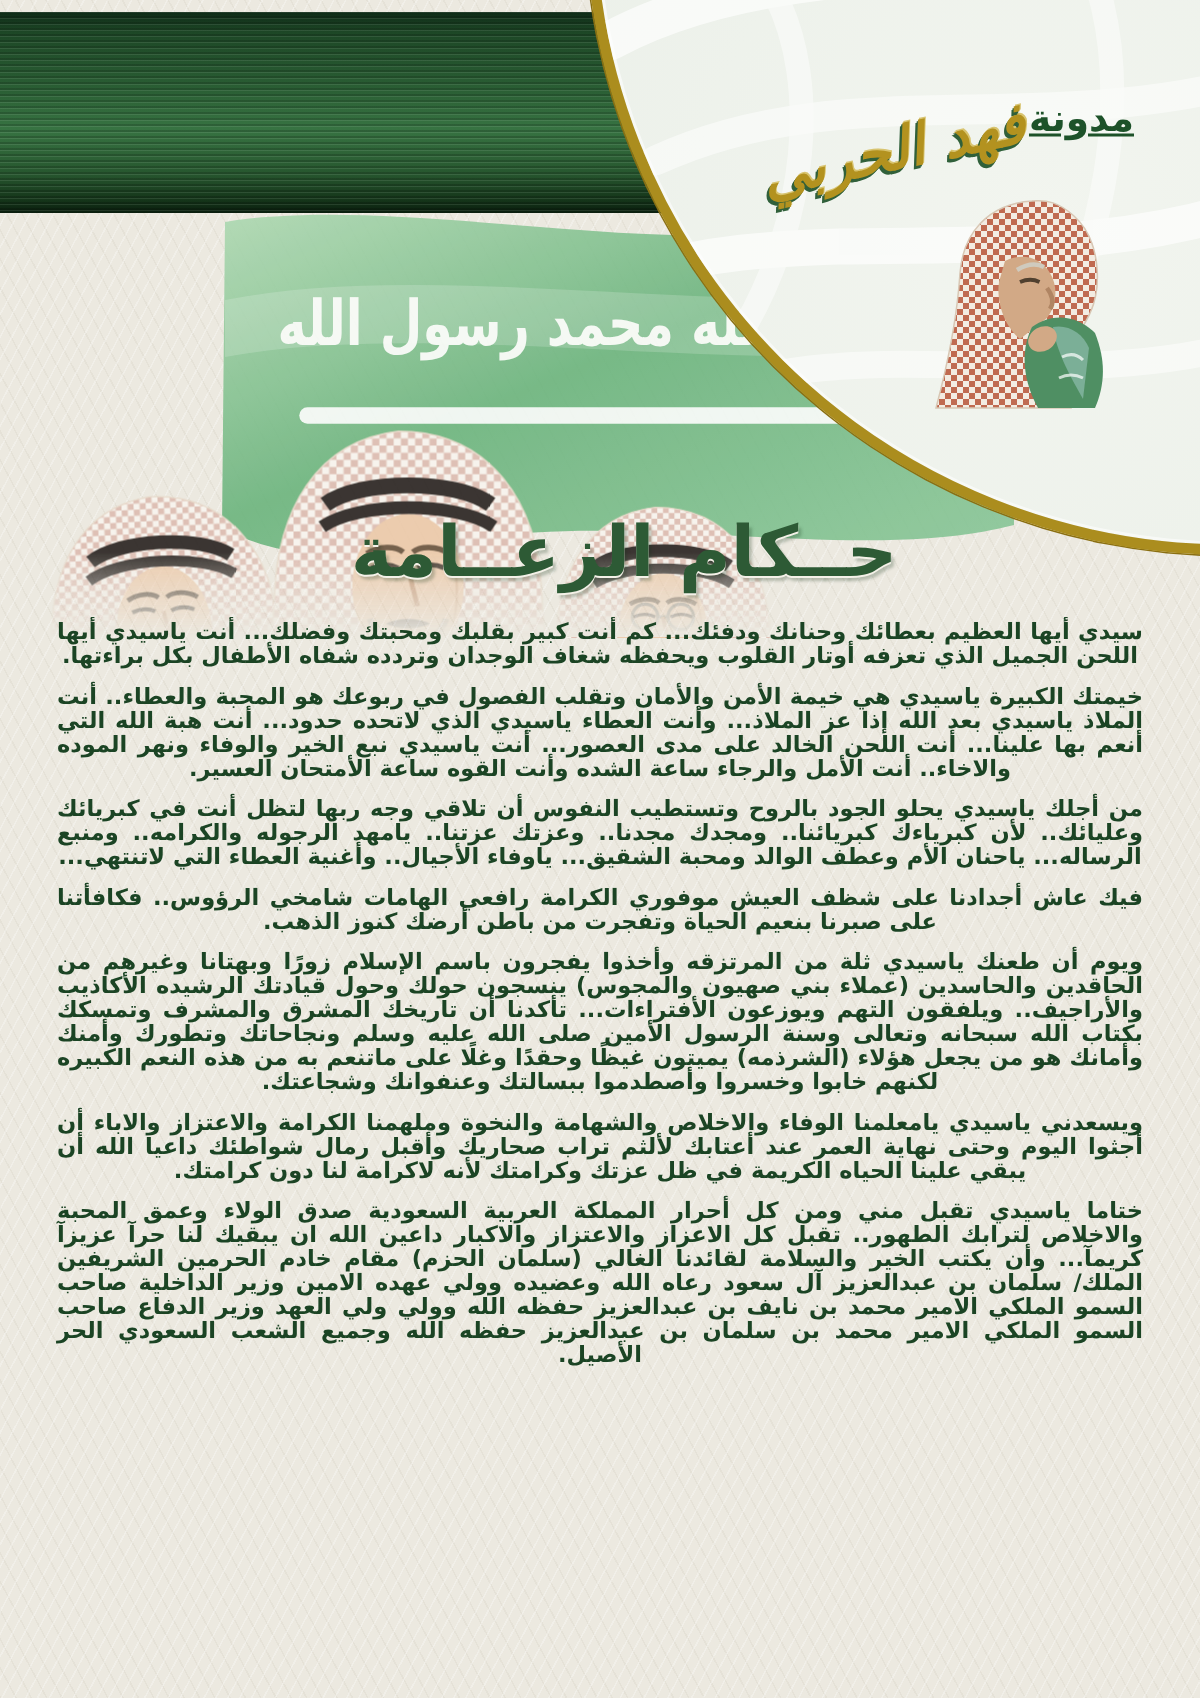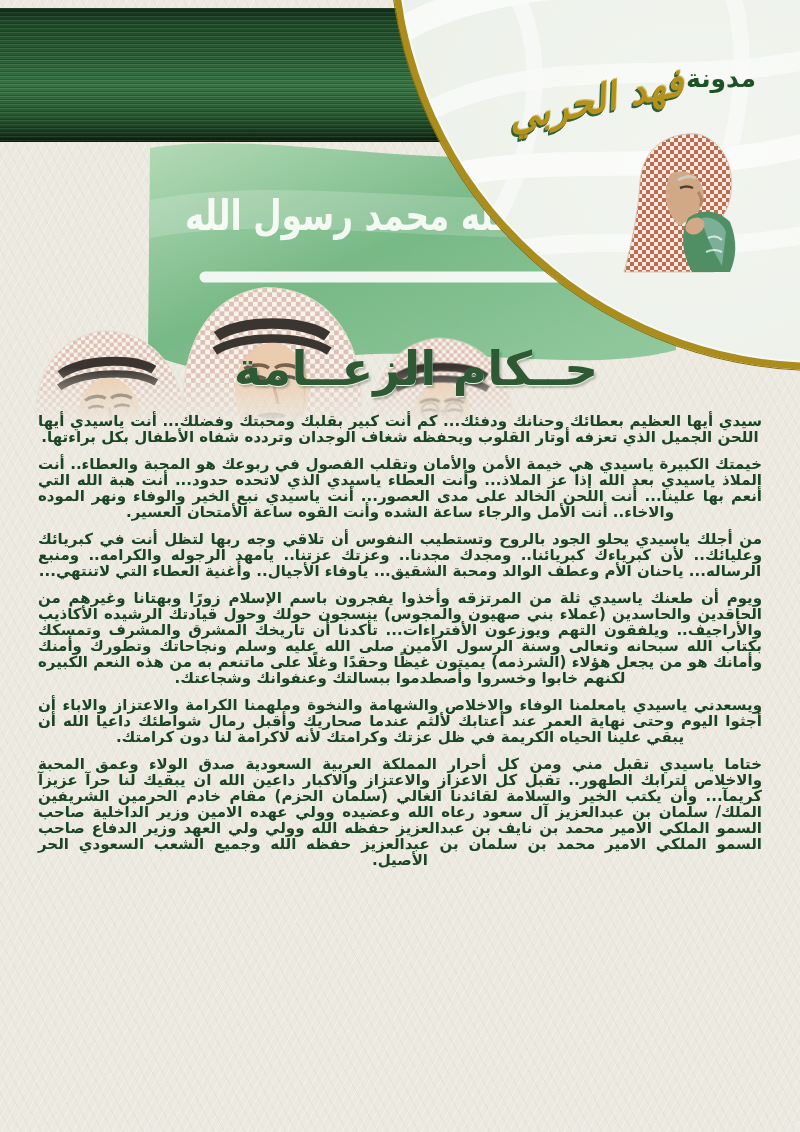--- a/index.html
+++ b/index.html
@@ -27,21 +27,21 @@
   .ellipse{
     position:absolute;left:390px;top:-490px;width:860px;height:860px;
     border-radius:50%;border:7px solid var(--gold);
     box-shadow:0 0 0 1px #8a6f12, inset 0 0 0 2px rgba(255,255,255,.55);
     background:radial-gradient(circle at 35% 75%, #f2f5ef 0%, #eaefe8 55%, #e4ebe3 100%);
     overflow:hidden;
   }
   .watermark{position:absolute;left:0;top:420px;width:480px;height:440px;}
   .blog-label{
     position:absolute;left:656px;top:64px;width:100px;direction:rtl;
-    font-size:25px;font-weight:bold;color:#1d5229;
+    font-size:25px;font-weight:bold;color:#1d5229;text-decoration:underline;
   }
   .blog-name{
     position:absolute;left:488px;top:78px;width:215px;text-align:center;direction:rtl;
     font-size:38px;font-weight:bold;font-style:italic;color:#b3921f;
     transform:rotate(-12deg);letter-spacing:-1px;
     text-shadow:-2px 2px 0 #30603a, -1px 1px 0 #30603a, 1px -1px 0 #d8c470;
   }
   .blog-number{
     position:absolute;left:432px;top:94px;font-family:"DejaVu Serif","Liberation Serif",serif;
     font-size:46px;color:#1d4f2a;
@@ -188,17 +188,18 @@
     <ellipse cx="77" cy="96" rx="10" ry="8" fill="#d2a986" transform="rotate(-30 77 96)"></ellipse>
   </svg>
 
   <h1 class="page-title">حــكام الزعــامة</h1>
 </div>
 
 <div class="article">
   <p>سيدي أيها العظيم بعطائك وحنانك ودفئك... كم أنت كبير بقلبك ومحبتك وفضلك... أنت ياسيدي أيها اللحن الجميل الذي تعزفه أوتار القلوب ويحفظه شغاف الوجدان وتردده شفاه الأطفال بكل براءتها.</p>
   <p>خيمتك الكبيرة ياسيدي هي خيمة الأمن والأمان وتقلب الفصول في ربوعك هو المحبة والعطاء.. أنت الملاذ ياسيدي بعد الله إذا عز الملاذ... وأنت العطاء ياسيدي الذي لاتحده حدود... أنت هبة الله التي أنعم بها علينا... أنت اللحن الخالد على مدى العصور... أنت ياسيدي نبع الخير والوفاء ونهر الموده والاخاء.. أنت الأمل والرجاء ساعة الشده وأنت القوه ساعة الأمتحان العسير.</p>
   <p>من أجلك ياسيدي يحلو الجود بالروح وتستطيب النفوس أن تلاقي وجه ربها لتظل أنت في كبريائك وعليائك.. لأن كبرياءك كبريائنا.. ومجدك مجدنا.. وعزتك عزتنا.. يامهد الرجوله والكرامه.. ومنبع الرساله... ياحنان الأم وعطف الوالد ومحبة الشقيق... ياوفاء الأجيال.. وأغنية العطاء التي لاتنتهي...</p>
+  <p>فيك عاش أجدادنا على شظف العيش موفوري الكرامة رافعي الهامات شامخي الرؤوس.. فكافأتنا على صبرنا بنعيم الحياة وتفجرت من باطن أرضك كنوز الذهب.</p>
   <p>ويوم أن طعنك ياسيدي ثلة من المرتزقه وأخذوا يفجرون باسم الإسلام زورًا وبهتانا وغيرهم من الحاقدين والحاسدين (عملاء بني صهيون والمجوس) ينسجون حولك وحول قيادتك الرشيده الأكاذيب والأراجيف.. ويلفقون التهم ويوزعون الأفتراءات... تأكدنا أن تاريخك المشرق والمشرف وتمسكك بكتاب الله سبحانه وتعالى وسنة الرسول الأمين صلى الله عليه وسلم ونجاحاتك وتطورك وأمنك وأمانك هو من يجعل هؤلاء (الشرذمه) يميتون غيظًا وحقدًا وغلًا على ماتنعم به من هذه النعم الكبيره لكنهم خابوا وخسروا وأصطدموا ببسالتك وعنفوانك وشجاعتك.</p>
-  <p>ويسعدني ياسيدي يامعلمنا الوفاء والاخلاص والشهامة والنخوة وملهمنا الكرامة والاعتزاز والاباء أن أجثوا اليوم وحتى نهاية العمر عند أعتابك لألثم عندما صحاريك وأقبل رمال شواطئك داعيا الله أن يبقي علينا الحياه الكريمة في ظل عزتك وكرامتك لأنه لاكرامة لنا دون كرامتك.</p>
+  <p>ويسعدني ياسيدي يامعلمنا الوفاء والاخلاص والشهامة والنخوة وملهمنا الكرامة والاعتزاز والاباء أن أجثوا اليوم وحتى نهاية العمر عند أعتابك لألثم تراب صحاريك وأقبل رمال شواطئك داعيا الله أن يبقي علينا الحياه الكريمة في ظل عزتك وكرامتك لأنه لاكرامة لنا دون كرامتك.</p>
   <p>ختاما ياسيدي تقبل مني ومن كل أحرار المملكة العربية السعودية صدق الولاء وعمق المحبة والاخلاص لترابك الطهور.. تقبل كل الاعزاز والاعتزاز والاكبار داعين الله ان يبقيك لنا حرآ عزيزآ كريمآ... وأن يكتب الخير والسلامة لقائدنا الغالي (سلمان الحزم) مقام خادم الحرمين الشريفين الملك/ سلمان بن عبدالعزيز آل سعود رعاه الله وعضيده وولي عهده الامين وزير الداخلية صاحب السمو الملكي الامير محمد بن نايف بن عبدالعزيز حفظه الله وولي ولي العهد وزير الدفاع صاحب السمو الملكي الامير محمد بن سلمان بن عبدالعزيز حفظه الله وجميع الشعب السعودي الحر الأصيل.</p>
 
 </div>
 
 </body></html>

